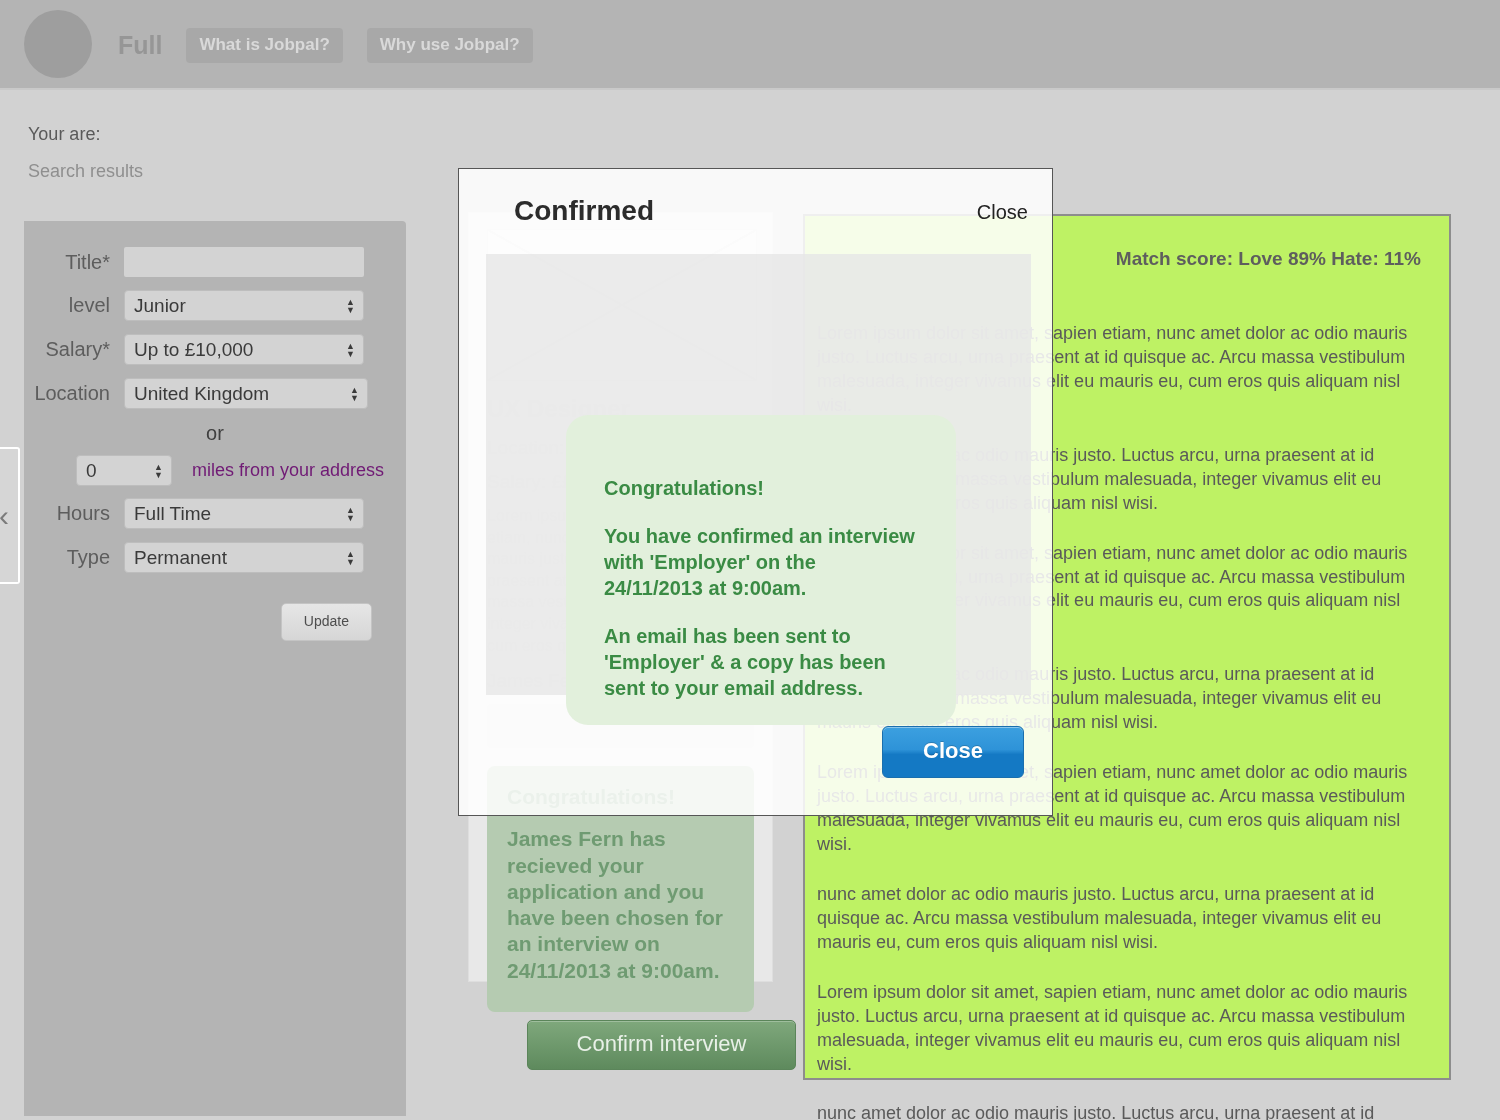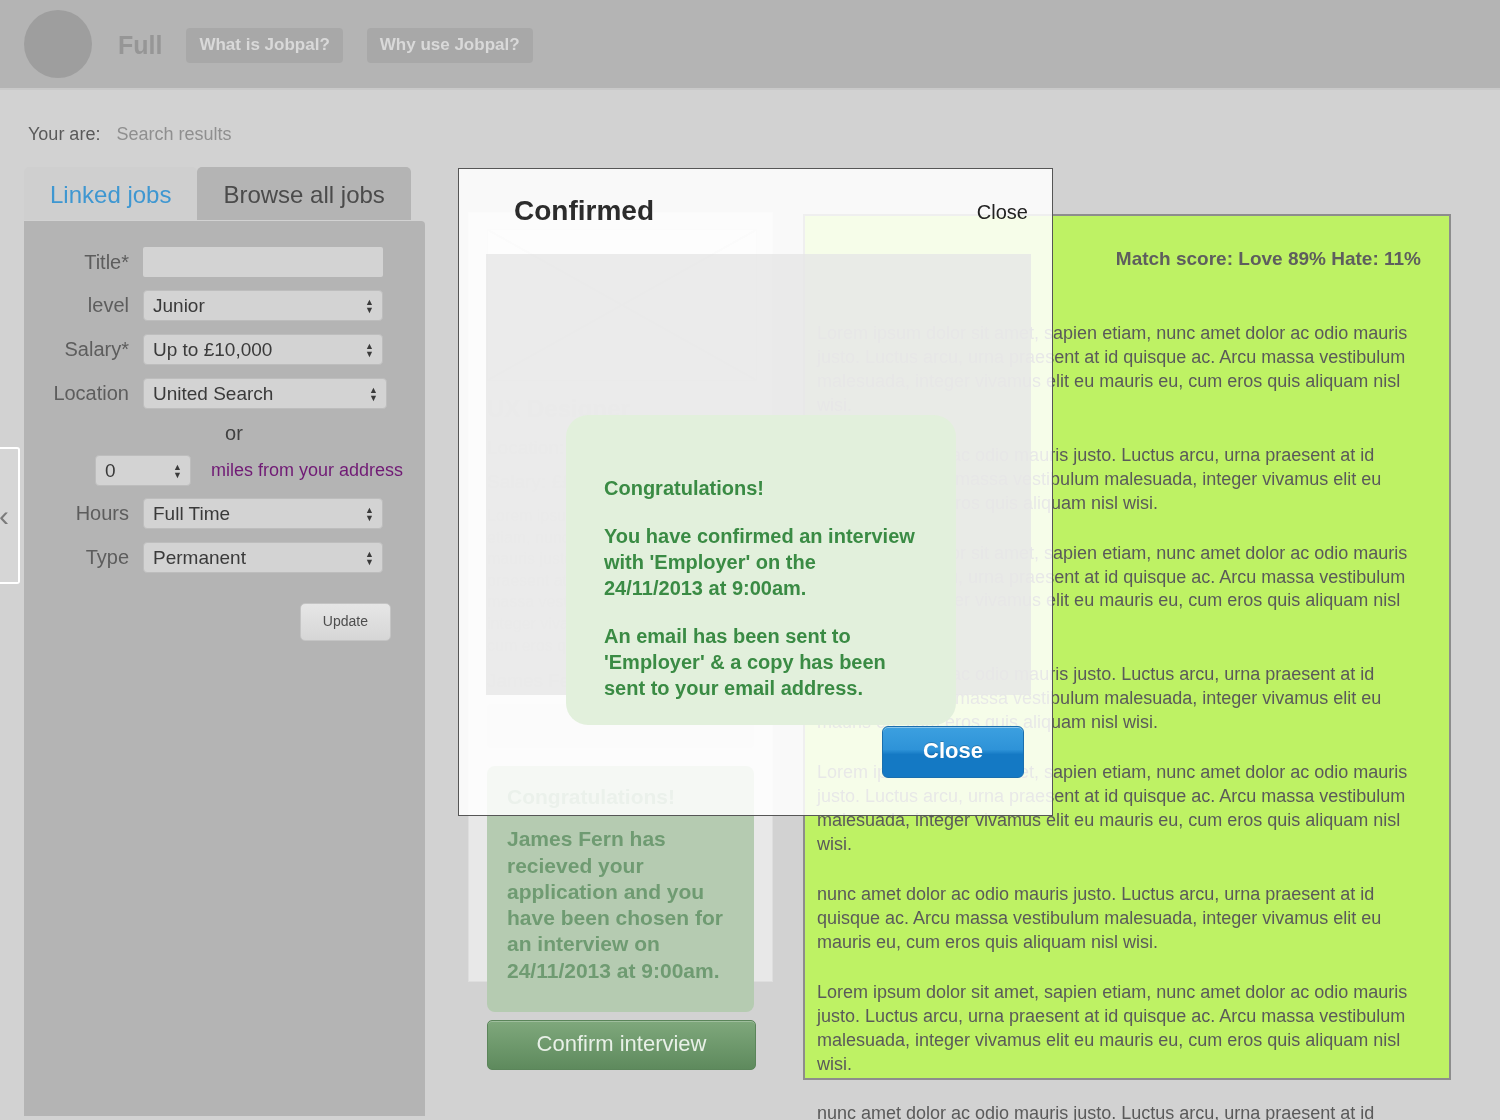--- a/index.html
+++ b/index.html
@@ -45,36 +45,36 @@
     padding:9px 22px 12px 22px;
     cursor:pointer;white-space:nowrap;
     box-shadow:inset 0 1px 0 rgba(255,255,255,.35);
     text-shadow:0 -1px 0 rgba(0,0,0,.15);
   }
   .blue-btn.logout{margin-right:18px;}
 
   
   .crumb{
     position:absolute;left:28px;top:124px;font-size:18px;color:#5a5a5a;
-    display:flex;gap:16px;align-items:baseline;
+    display:flex;gap:16px;align-items:baseline;flex-direction:column;
   }
   .crumb .cb-val{color:#8f8f8f;}
 
   
   .tabs{position:absolute;left:24px;top:167px;display:flex;align-items:flex-end;}
   .tab{
     font-size:24px;padding:14px 26px 11px 26px;border-radius:5px 5px 0 0;
     cursor:pointer;white-space:nowrap;
   }
   .tab.inactive{color:#3e97d1;background:#cfcfcf;}
   .tab.active{color:#4b4b4b;background:#b4b4b4;}
 
   .panel{
     position:absolute;left:24px;top:221px;width:382px;height:895px;
-    background:#b4b4b4;border-radius:0 4px 0 0;padding-left:19px;
+    background:#b4b4b4;border-radius:0 4px 0 0;
   }
   .form{padding:26px 0 0 0;}
   .frow{display:flex;align-items:center;margin-bottom:13px;}
   .flabel{
     width:100px;text-align:right;font-size:20px;color:#5d5d5d;
     padding-right:14px;box-sizing:border-box;
   }
   .ftext{
     width:240px;height:30px;background:#d3d3d3;border:none;border-radius:2px;
     font-size:19px;color:#3a3a3a;padding:0 8px;box-sizing:border-box;
@@ -138,20 +138,21 @@
     background:#b5cbb1;border-radius:8px;padding:18px 16px 28px 20px;
     color:#6f9b72;font-size:21px;font-weight:bold;line-height:1.25;
   }
   .green-card .gh{margin-bottom:16px;}
   .confirm-btn{
     margin-top:8px;width:100%;
     background:linear-gradient(to bottom,#7fa87c,#5e8a5d);
     border:1px solid #5b855a;border-radius:5px;
     color:#e8f0e7;font-size:22px;padding:10px 0 12px 0;text-align:center;cursor:pointer;
     box-shadow:inset 0 1px 0 rgba(255,255,255,.25);
+    margin-left:40px;
   }
 
   
   .detail{
     position:absolute;left:803px;top:214px;width:648px;height:866px;
     background:#bef264;border:2px solid #8d8d8d;box-sizing:border-box;
     padding:24px 22px 0 12px;
   }
   .match{
     text-align:right;font-size:19px;font-weight:bold;color:#5e5e5e;margin:8px 6px 52px 0;
@@ -209,24 +210,20 @@
       <div class="nav-btn">What is Jobpal?</div>
       <div class="nav-btn">Why use Jobpal?</div>
     </div>
   </div>
 
   <div class="crumb">
     <span>Your are:</span>
     <span class="cb-val">Search results</span>
   </div>
 
-  <div class="tabs">
-    <div class="tab inactive">Linked jobs</div>
-    <div class="tab active">Browse all jobs</div>
-  </div>
 
   <div class="panel">
     <div class="form">
 
       <div class="frow">
         <div class="flabel">Title*</div>
         <input class="ftext" type="text" value="" style="">
       </div>
 
       <div class="frow">
@@ -241,21 +238,21 @@
         <div class="flabel">Salary*</div>
         <div class="selwrap">
           <div class="fsel">Up to £10,000</div>
           <div class="arrows">▲<br>▼</div>
         </div>
       </div>
 
       <div class="frow">
         <div class="flabel">Location</div>
         <div class="selwrap">
-          <div class="fsel wide">United Search</div>
+          <div class="fsel wide">United Kingdom</div>
           <div class="arrows">▲<br>▼</div>
         </div>
       </div>
 
       <div class="or-row">or</div>
 
       <div class="miles-row">
         <div class="selwrap">
           <div class="fsel small">0</div>
           <div class="arrows">▲<br>▼</div>

